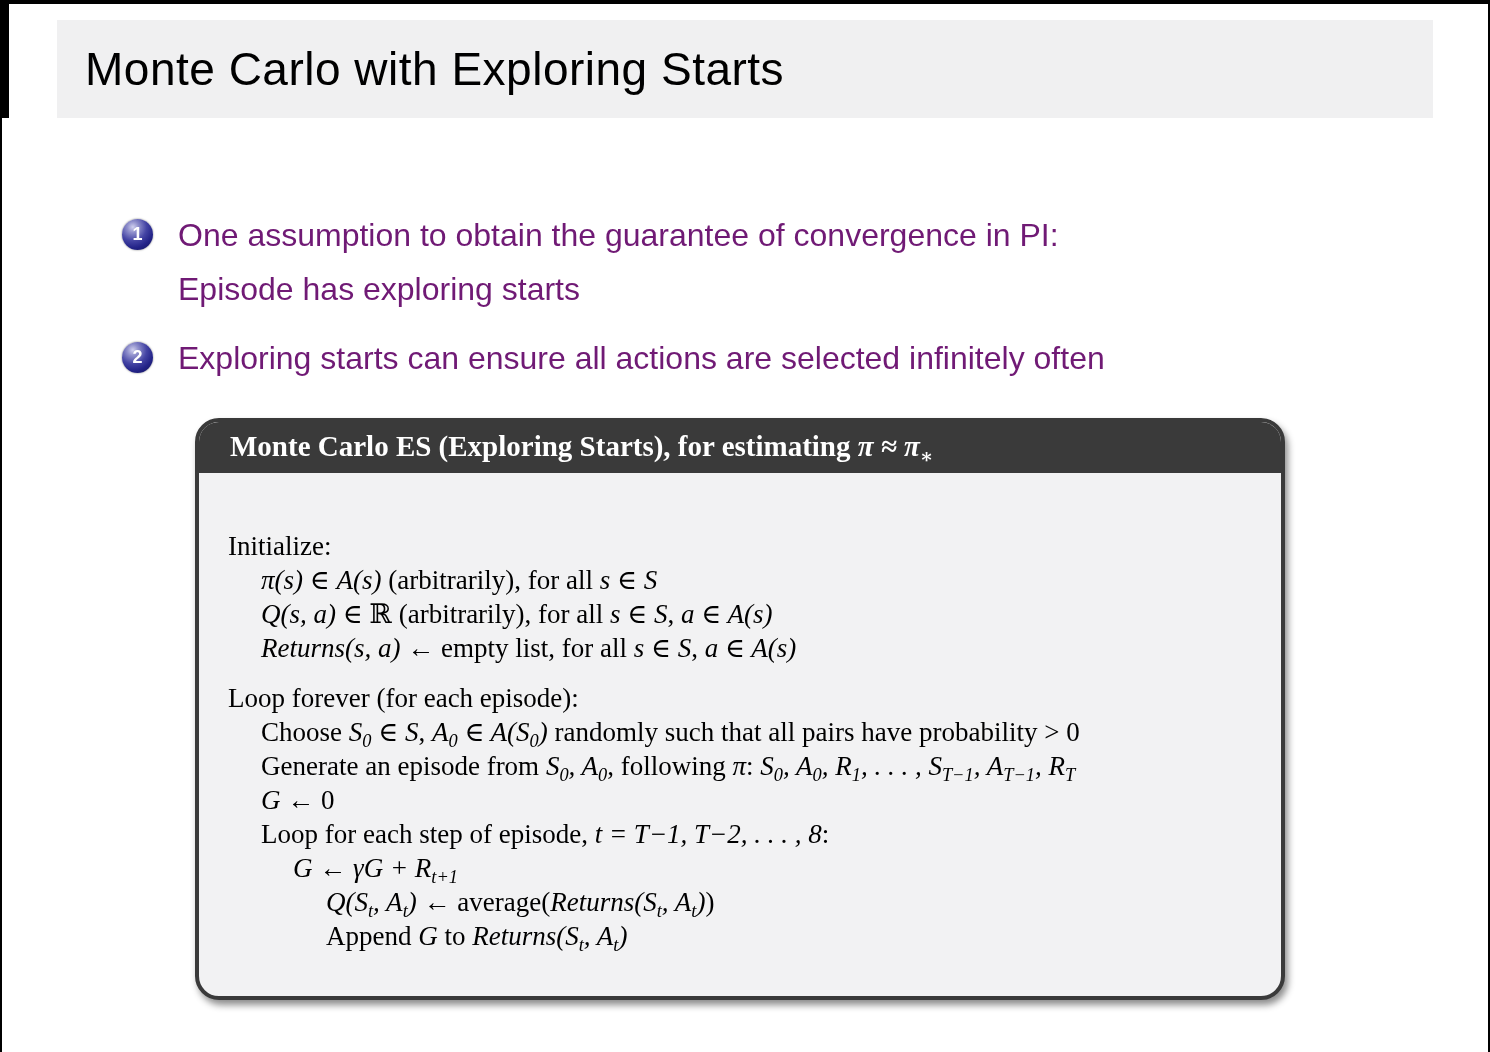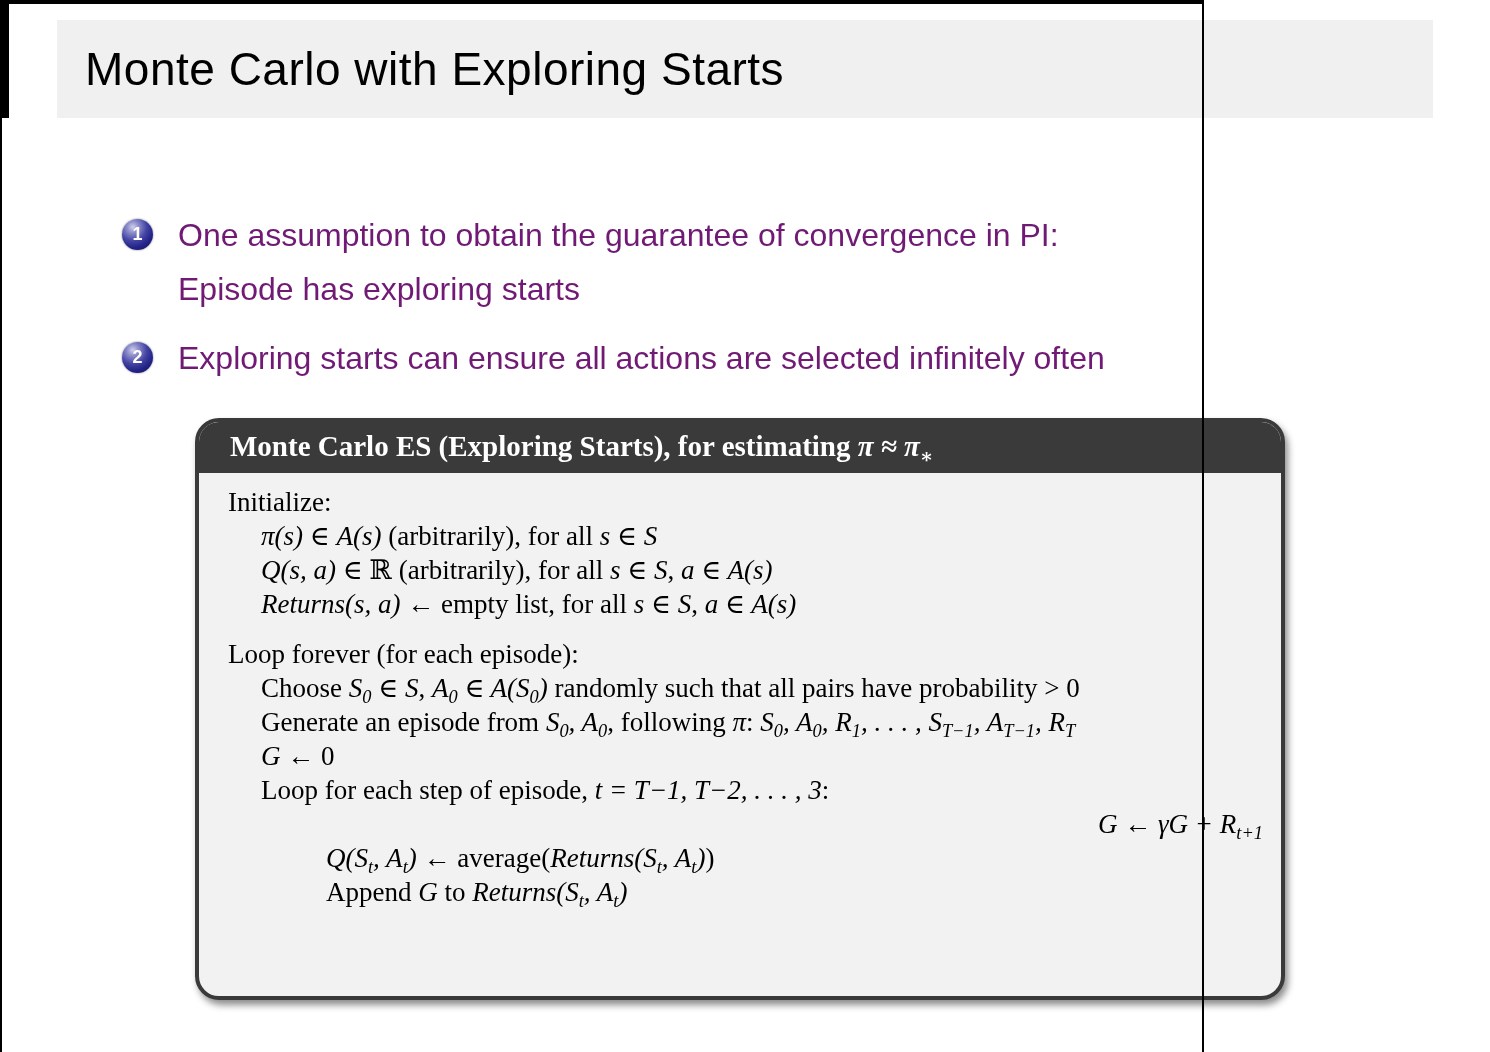--- a/index.html
+++ b/index.html
@@ -2,21 +2,21 @@
 <html><head>
 <meta charset="utf-8">
 <style>
   html, body {
     margin: 0; padding: 0;
     width: 1490px; height: 1052px;
     background: #ffffff;
     font-family: "Liberation Sans", sans-serif;
     overflow: hidden;
   }
-  .page { position: relative; width: 1204px; height: 1052px; background: #fff; }
+  .page { position: relative; width: 1490px; height: 1052px; background: #fff; }
 
   
   .frame {
     position: absolute; inset: 0; z-index: 20; pointer-events: none;
     border-top: 4px solid #000; border-left: 2px solid #000; border-right: 2px solid #000;
   }
   .edge-artifact {
     position: absolute; left: 0; top: 0; width: 9px; height: 118px;
     background: #000; z-index: 21;
   }
@@ -63,23 +63,23 @@
   .algo-header {
     background: #3a3a3a; color: #ffffff;
     font-size: 29px; font-weight: bold;
     padding: 8px 10px 10px 31px;
   }
   .algo-body {
     padding: 12px 18px 0 29px;
     font-size: 27px; line-height: 34px; color: #000;
   }
   .algo-line.gap { margin-top: 16px; }
-  .indent-0 { padding-left: 0; }
+  .indent-0 { padding-left: 0; margin-top: 44px; }
   .indent-1 { padding-left: 33px; }
-  .indent-2 { padding-left: 65px; text-align: right; }
+  .indent-2 { padding-left: 65px; }
   .indent-3 { padding-left: 98px; }
   .algo-body sub, .algo-header sub { font-size: 68%; line-height: 0; }
 </style>
 </head>
 <body>
 
 <div class="page">
 
   <div class="frame"></div>
   <div class="edge-artifact"></div>
@@ -106,20 +106,20 @@
     <div class="algo-body">
 
     <div class="algo-line indent-0">Initialize:</div>
         <div class="algo-line indent-1"><i>π(s) ∈ A(s)</i> (arbitrarily), for all <i>s ∈ S</i></div>
         <div class="algo-line indent-1"><i>Q(s, a) ∈</i> ℝ (arbitrarily), for all <i>s ∈ S</i>, <i>a ∈ A(s)</i></div>
         <div class="algo-line indent-1"><i>Returns(s, a)</i> ← empty list, for all <i>s ∈ S</i>, <i>a ∈ A(s)</i></div>
         <div class="algo-line indent-0 gap">Loop forever (for each episode):</div>
         <div class="algo-line indent-1">Choose <i>S<sub>0</sub> ∈ S</i>, <i>A<sub>0</sub> ∈ A(S<sub>0</sub>)</i> randomly such that all pairs have probability &gt; 0</div>
         <div class="algo-line indent-1">Generate an episode from <i>S<sub>0</sub>, A<sub>0</sub></i>, following <i>π</i>: <i>S<sub>0</sub>, A<sub>0</sub>, R<sub>1</sub>, . . . , S<sub>T−1</sub>, A<sub>T−1</sub>, R<sub>T</sub></i></div>
         <div class="algo-line indent-1"><i>G</i> ← 0</div>
-        <div class="algo-line indent-1">Loop for each step of episode, <i>t = T−1, T−2, . . . , 3</i>:</div>
+        <div class="algo-line indent-1">Loop for each step of episode, <i>t = T−1, T−2, . . . , 8</i>:</div>
         <div class="algo-line indent-2"><i>G</i> ← <i>γG + R<sub>t+1</sub></i></div>
         <div class="algo-line indent-3"><i>Q(S<sub>t</sub>, A<sub>t</sub>)</i> ← average(<i>Returns(S<sub>t</sub>, A<sub>t</sub>)</i>)</div>
         <div class="algo-line indent-3">Append <i>G</i> to <i>Returns(S<sub>t</sub>, A<sub>t</sub>)</i></div>
       </div>
   </section>
 
 </div>
 
 </body></html>

